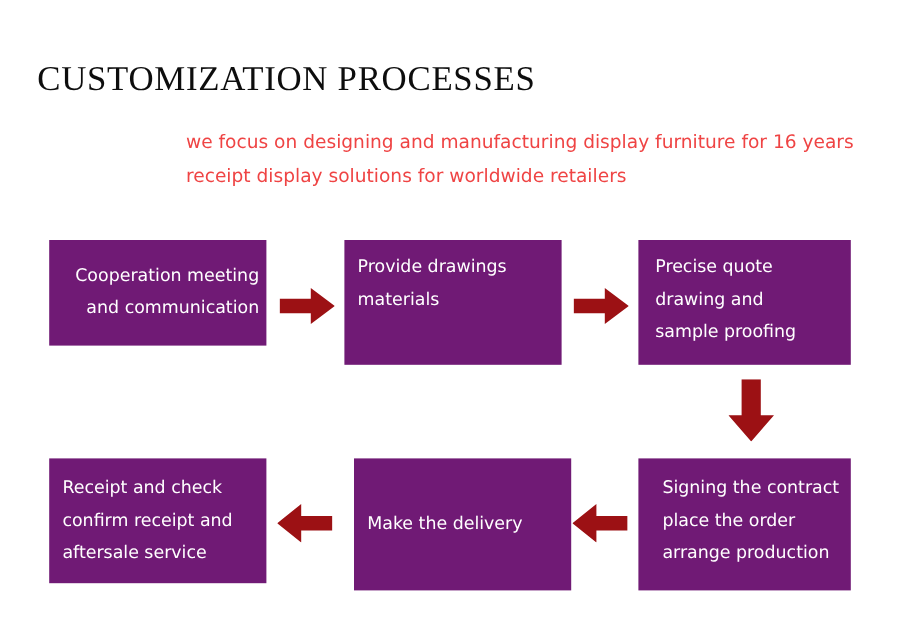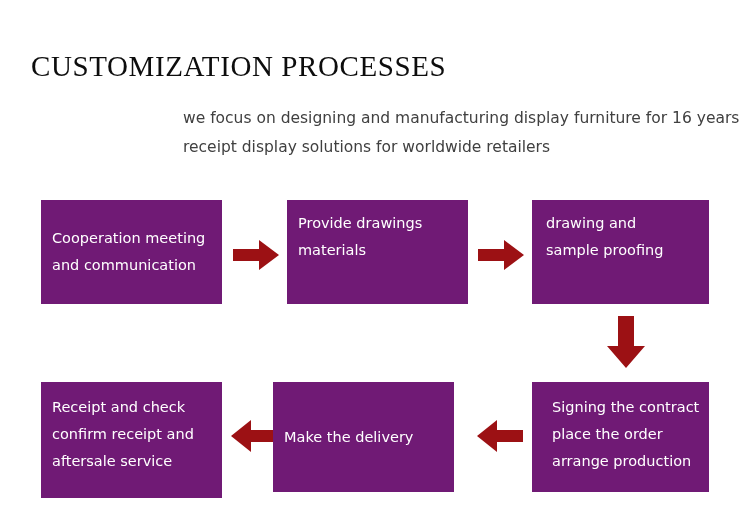--- a/index.html
+++ b/index.html
@@ -38,24 +38,23 @@
   .subtitle {
     position: absolute;
     left: 155px;
     top: 104px;
     width: 570px;
   }
   .subtitle-line {
     font-family: "DejaVu Sans", "Liberation Sans", sans-serif;
     font-size: 15.5px;
     font-weight: 500;
-    color: #404040;
+    color: #ef4444;
     line-height: 29px;
     white-space: nowrap;
-    margin-left: 28px;
   }
 
   
   .pbox {
     position: absolute;
     background: #701a75;
     box-sizing: border-box;
     display: flex;
     flex-direction: column;
     justify-content: center;
@@ -65,28 +64,28 @@
   .pbox .line {
     font-family: "DejaVu Sans", "Liberation Sans", sans-serif;
     font-size: 14.5px;
     font-weight: 500;
     color: #ffffff;
     line-height: 27px;
     white-space: nowrap;
   }
 
   
-  #box-1 { left: 41px;  top: 200px; width: 181px; height: 104px; }
+  #box-1 { left: 41px;  top: 200px; width: 181px; height: 88px; align-items: flex-end; }
   #box-2 { left: 287px; top: 200px; width: 181px; height: 104px; padding-top: 10px; justify-content: flex-start; }
   #box-3 { left: 532px; top: 200px; width: 177px; height: 104px; padding-top: 10px; justify-content: flex-start; padding-left: 14px; }
 
   
   #box-4 { left: 532px; top: 382px; width: 177px; height: 110px; padding-top: 12px; justify-content: flex-start; padding-left: 20px; }
-  #box-5 { left: 273px; top: 382px; width: 181px; height: 110px; }
-  #box-6 { left: 41px;  top: 382px; width: 181px; height: 116px; padding-top: 12px; justify-content: flex-start; }
+  #box-5 { left: 295px; top: 382px; width: 181px; height: 110px; }
+  #box-6 { left: 41px;  top: 382px; width: 181px; height: 104px; padding-top: 12px; justify-content: flex-start; }
 
   
   .arrow {
     position: absolute;
   }
   .arrow svg { display: block; }
 
   #arrow-1 { left: 233px; top: 240px; width: 46px; height: 30px; }
   #arrow-2 { left: 478px; top: 240px; width: 46px; height: 30px; }
   #arrow-3 { left: 607px; top: 316px; width: 38px; height: 52px; }
@@ -121,20 +120,21 @@
     <div class="line">materials</div>
   </div>
 
   <div class="arrow" id="arrow-2">
     <svg width="46" height="30" viewBox="0 0 46 30" aria-hidden="true">
       <polygon points="0,9 26,9 26,0 46,15 26,30 26,21 0,21" fill="#9C1114"></polygon>
     </svg>
   </div>
 
   <div class="pbox" id="box-3">
+    <div class="line">Precise quote</div>
     <div class="line">drawing and</div>
     <div class="line">sample proofing</div>
   </div>
 
   <div class="arrow" id="arrow-3">
     <svg width="38" height="52" viewBox="0 0 38 52" aria-hidden="true">
       <polygon points="11,0 27,0 27,30 38,30 19,52 0,30 11,30" fill="#9C1114"></polygon>
     </svg>
   </div>
 

